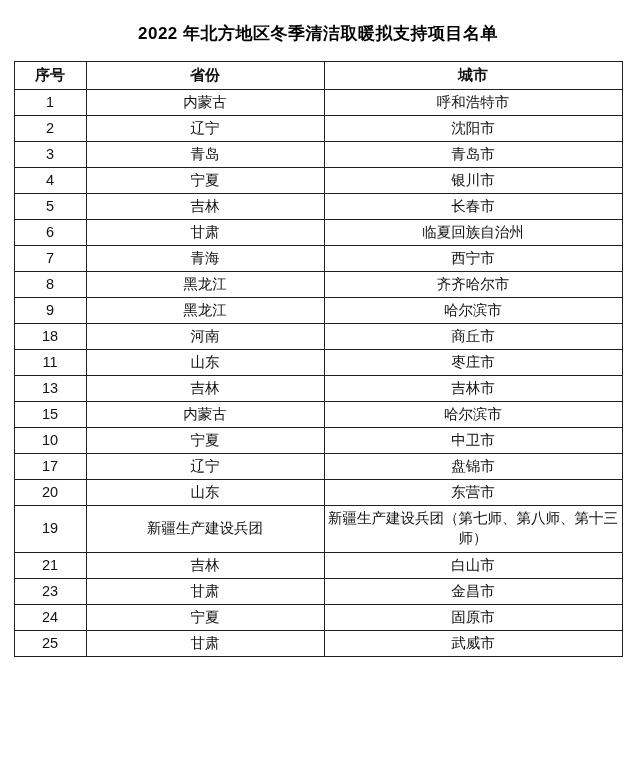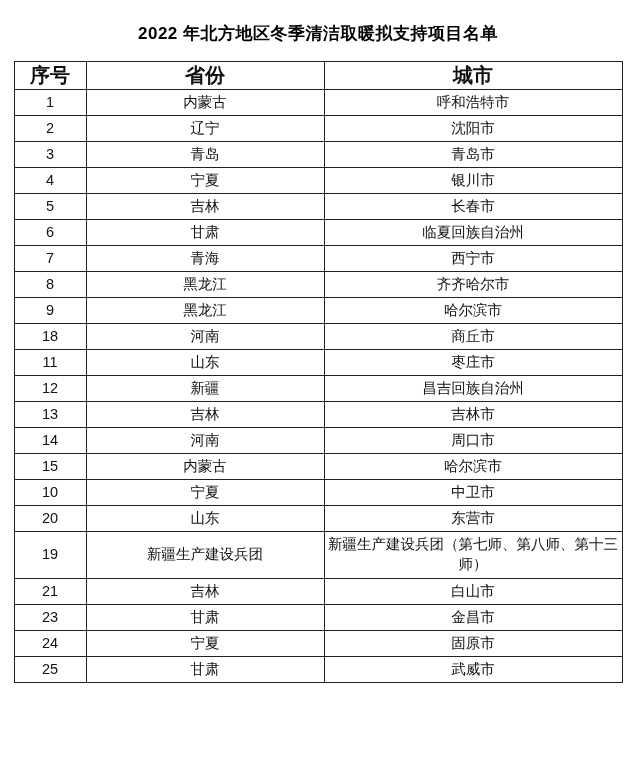--- a/index.html
+++ b/index.html
@@ -38,21 +38,21 @@
   }
   table.list-table td, table.list-table th {
     border: 1px solid #231f20;
     text-align: center;
     vertical-align: middle;
     color: #111;
     padding: 0;
   }
   thead th {
     font-weight: bold;
-    font-size: 20px;
+    font-size: 15px;
     height: 27px;
     font-family: "Liberation Sans", "DejaVu Sans", sans-serif;
   }
   tbody td {
     font-size: 14.5px;
     height: 25px;
     line-height: 1.15;
     font-family: "Liberation Sans", "DejaVu Sans", sans-serif;
   }
   .col-no { width: 72px; }
@@ -134,43 +134,38 @@
           <td>18</td>
           <td>河南</td>
           <td>商丘市</td>
         </tr>
         <tr>
           <td>11</td>
           <td>山东</td>
           <td>枣庄市</td>
         </tr>
         <tr>
-          <td>12</td>
-          <td>新疆</td>
-          <td>昌吉回族自治州</td>
-        </tr>
-        <tr>
           <td>13</td>
           <td>吉林</td>
           <td>吉林市</td>
-        </tr>
-        <tr>
-          <td>14</td>
-          <td>河南</td>
-          <td>周口市</td>
         </tr>
         <tr>
           <td>15</td>
           <td>内蒙古</td>
           <td>哈尔滨市</td>
         </tr>
         <tr>
           <td>10</td>
           <td>宁夏</td>
           <td>中卫市</td>
+        </tr>
+        <tr>
+          <td>17</td>
+          <td>辽宁</td>
+          <td>盘锦市</td>
         </tr>
         <tr>
           <td>20</td>
           <td>山东</td>
           <td>东营市</td>
         </tr>
         <tr>
           <td class="wrapcell">19</td>
           <td class="wrapcell">新疆生产建设兵团</td>
           <td class="wrapcell">新疆生产建设兵团（第七师、第八师、第十三师）</td>

